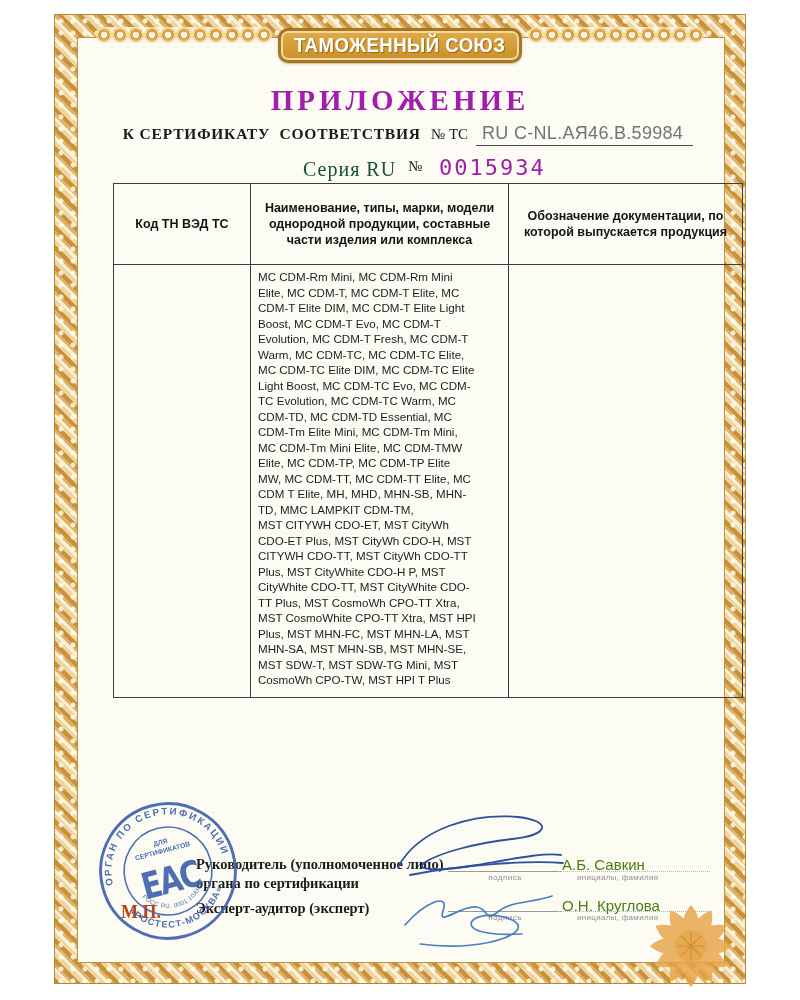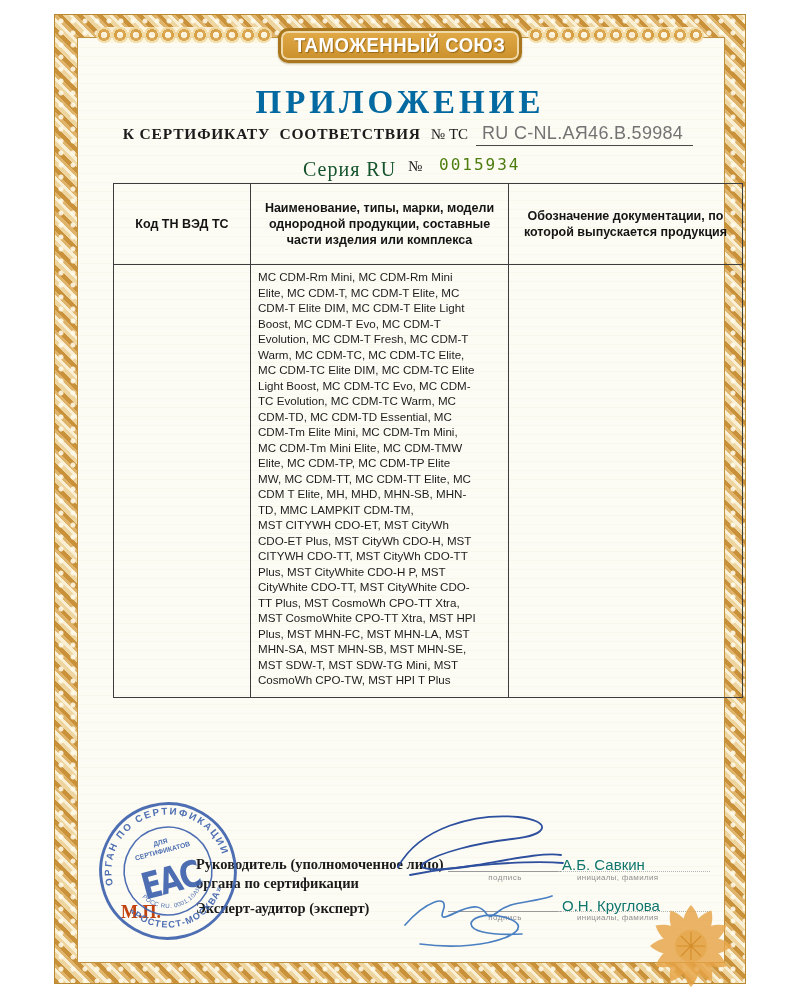--- a/index.html
+++ b/index.html
@@ -28,36 +28,36 @@
   .banner span{color:#fff;font-weight:bold;font-size:20px;letter-spacing:.5px;
     transform:scaleX(.93);text-shadow:1px 1px 1px rgba(130,85,10,.75);white-space:nowrap;}
   .flourish{position:absolute;top:27px;height:16px;z-index:5;opacity:.9;
     background:repeating-radial-gradient(circle at 8px 8px,#fdf6e2 0 3px,#d8a045 3px 6px,#f2dca6 6px 8px);
     background-size:16px 16px;border-radius:8px;}
   .flourish.left{left:96px;width:176px;}
   .flourish.right{left:528px;width:176px;}
 
   
   .doc-title{position:absolute;left:0;top:84px;width:800px;text-align:center;
-    font-family:"Liberation Serif",serif;font-weight:bold;font-size:33px;
-    letter-spacing:4px;color:#0369a1;}
+    font-family:"Liberation Serif",serif;font-weight:bold;font-size:29px;
+    letter-spacing:4px;color:#a21caf;}
   .subtitle{position:absolute;left:0;top:123px;width:800px;display:flex;
     justify-content:center;align-items:baseline;color:#1b1b1b;}
   .subtitle .lbl{font-family:"Liberation Serif",serif;font-weight:bold;font-size:15.5px;
     letter-spacing:.8px;white-space:pre;margin-left:16px;}
   .subtitle .pre{font-family:"Liberation Serif",serif;font-size:15px;margin:0 8px 0 10px;}
   .subtitle .num{font-size:18px;letter-spacing:.3px;color:#737373;
     border-bottom:1.5px solid #4a4a4a;padding:0 10px 1px 6px;}
 
   .series-label{position:absolute;left:303px;top:158px;font-family:"Liberation Serif",serif;
     font-size:20px;color:#14532d;letter-spacing:1px;}
   .series-sign{position:absolute;left:408px;top:158px;font-family:"Liberation Serif",serif;
     font-size:15px;color:#1b1b1b;}
   .series-number{position:absolute;left:439px;top:155px;font-family:"DejaVu Sans Mono",monospace;
-    font-size:16px;letter-spacing:2px;color:#4d7c0f;}
+    font-size:22px;letter-spacing:2px;color:#a21caf;}
 
   
   table.cert{position:absolute;left:113px;top:183px;width:578px;border-collapse:collapse;
     table-layout:fixed;}
   table.cert th,table.cert td{border:1.5px solid #3d3d3d;vertical-align:middle;}
   table.cert th{font-size:12.5px;font-weight:bold;color:#141414;line-height:1.3;
     text-align:center;padding:4px 8px;height:72px;}
   table.cert td{vertical-align:top;height:424px;}
   td.products{padding:4px 4px 4px 7px;}
   .pline{font-size:11.6px;line-height:15.5px;color:#1c1c1c;white-space:nowrap;}
@@ -70,21 +70,21 @@
   .sig-line{position:absolute;width:114px;height:17px;border-bottom:1px solid #9a9a9a;}
   .sig-line.s1{left:448px;top:854px;}
   .sig-line.s2{left:448px;top:894px;}
   .sig-caption{position:absolute;font-size:8px;color:#8f8f8f;letter-spacing:.5px;width:114px;
     text-align:center;}
   .sig-caption.c1{left:448px;top:873px;}
   .sig-caption.c2{left:448px;top:913px;}
   .name-line{position:absolute;width:152px;height:17px;border-bottom:1px dotted #b5b5b5;}
   .name-line.n1{left:558px;top:854px;}
   .name-line.n2{left:558px;top:894px;}
-  .sig-name{position:absolute;font-size:15px;color:#0f766e;white-space:nowrap;}
+  .sig-name{position:absolute;font-size:15px;color:#4d7c0f;white-space:nowrap;}
   .sig-name.n1{left:562px;top:856px;}
   .sig-name.n2{left:562px;top:897px;}
   .name-caption{position:absolute;font-size:8px;color:#8f8f8f;letter-spacing:.3px;}
   .name-caption.c1{left:577px;top:873px;}
   .name-caption.c2{left:577px;top:913px;}
   .mp-mark{position:absolute;left:121px;top:902px;font-family:"Liberation Serif",serif;
     font-weight:bold;font-size:18px;color:#c2410c;z-index:3;}
 
   
   .stamp{position:absolute;left:90px;top:793px;width:156px;height:156px;

